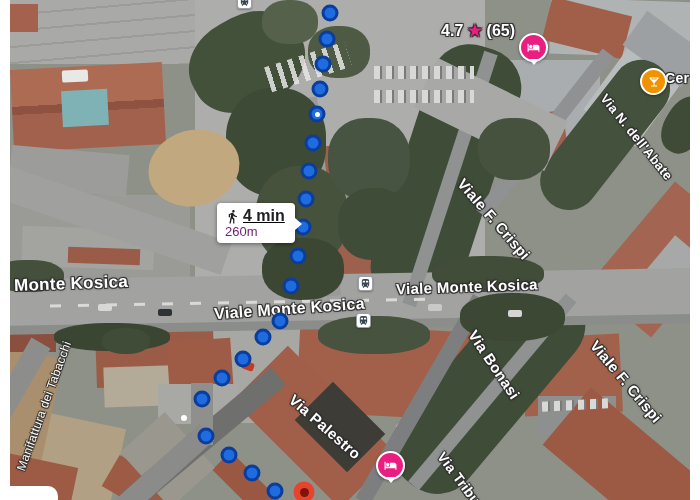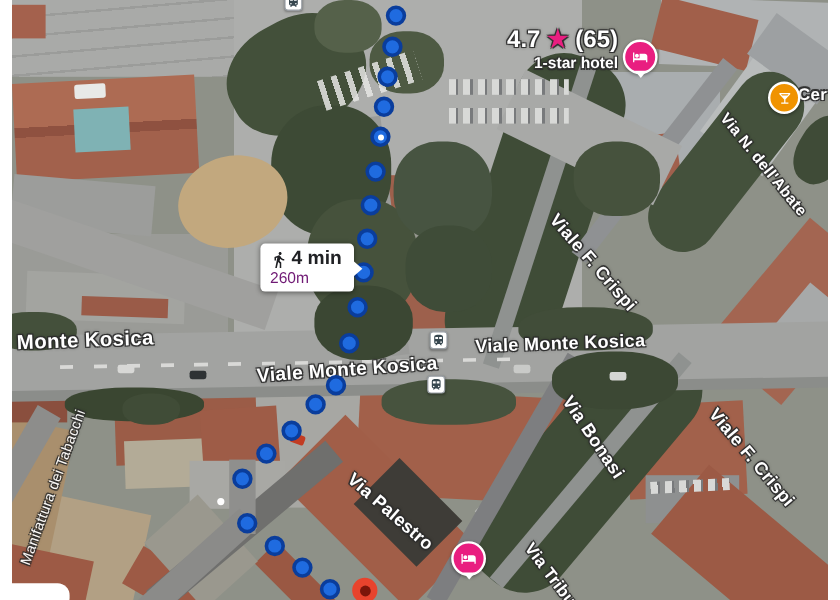--- a/index.html
+++ b/index.html
@@ -19,34 +19,34 @@
   #lbl-crispi-1{left:457px;top:175px;font-size:15px;transform:rotate(49deg);transform-origin:0 0;}
   #lbl-crispi-2{left:590px;top:337px;font-size:15px;transform:rotate(50deg);transform-origin:0 0;}
   #lbl-abate{left:599px;top:91px;font-size:13px;transform:rotate(51deg);transform-origin:0 0;}
   #lbl-manifattura{left:4px;top:468px;font-size:12px;transform:rotate(-70deg);transform-origin:0 0;font-weight:400;opacity:.95;}
   #lbl-farmacia{left:4px;top:345px;font-size:16px;}
   #lbl-cer{left:655px;top:70px;font-size:14px;}
   
   .dante{position:absolute;left:320px;top:21px;width:185px;text-align:right;z-index:22;color:#fff;
     text-shadow:-1px -1px 0 rgba(45,45,45,.9),1px -1px 0 rgba(45,45,45,.9),-1px 1px 0 rgba(45,45,45,.9),1px 1px 0 rgba(45,45,45,.9),0 0 3px rgba(0,0,0,.8);}
   .dante .name{font-size:18px;font-weight:700;line-height:1.15;}
-  .dante .rating{font-size:20px;font-weight:700;line-height:1.2;}
+  .dante .rating{font-size:16px;font-weight:700;line-height:1.2;}
   .dante .rating .star{color:var(--hotel-pin,#e91e80);}
   .dante .cat{font-size:13px;font-weight:700;line-height:1.2;}
   
   #route-layer{position:absolute;inset:0;z-index:20;pointer-events:none;}
   .route-dot{position:absolute;width:17px;height:17px;border-radius:50%;background:var(--route-dot,#1f6be0);
     border:3px solid var(--route-dot-border,#0a3d9c);box-sizing:border-box;transform:translate(-50%,-50%);}
   .route-dot--stop::after{content:"";position:absolute;left:50%;top:50%;width:5px;height:5px;border-radius:50%;background:#fff;transform:translate(-50%,-50%);}
   .dest-dot{position:absolute;width:21px;height:21px;border-radius:50%;background:var(--destination,#e8432d);transform:translate(-50%,-50%);}
   .dest-dot::after{content:"";position:absolute;left:50%;top:50%;width:9px;height:9px;border-radius:50%;background:var(--destination-core,#7c150a);transform:translate(-50%,-50%);}
   
   .tooltip{position:absolute;left:207px;top:203px;background:#fff;border-radius:4px;z-index:30;
     box-shadow:0 1px 4px rgba(0,0,0,.45);padding:4px 10px 4px 8px;}
-  .tooltip .row{display:flex;align-items:center;gap:3px;}
+  .tooltip .row{display:flex;align-items:center;gap:3px;text-decoration:underline;}
   .tooltip .dur{font-size:16px;font-weight:700;color:#202124;}
   .tooltip .dist{font-size:13px;color:#701a75;line-height:1.1;}
   .tooltip::after{content:"";position:absolute;right:-7px;top:15px;border-top:6px solid transparent;border-bottom:6px solid transparent;border-left:7px solid #fff;}
   
   .pin{position:absolute;width:25px;height:25px;border-radius:50%;background:var(--hotel-pin,#e91e80);
     border:2px solid #fff;box-shadow:0 1px 3px rgba(0,0,0,.4);display:flex;align-items:center;justify-content:center;z-index:25;}
   .pin::after{content:"";position:absolute;left:50%;top:100%;transform:translateX(-50%);margin-top:-1px;
     border:5px solid transparent;border-top:6px solid #fff;}
   .bar-pin{position:absolute;width:23px;height:23px;border-radius:50%;background:var(--bar-pin,#f09300);
     border:2px solid #fff;box-shadow:0 1px 3px rgba(0,0,0,.4);display:flex;align-items:center;justify-content:center;z-index:24;}
@@ -162,21 +162,20 @@
     <div class="maplbl" id="lbl-abate">Via N. dell'Abate</div>
     <div class="maplbl" id="lbl-manifattura">Manifattura dei Tabacchi</div>
     <div class="maplbl" id="lbl-cer">Cer</div>
 
     <div class="dante">
       <div class="rating">
         <span>4.7</span>
         <span class="star">★</span>
         <span>(65)</span>
       </div>
-      <div class="cat">1-star hotel</div>
     </div>
 
     <div id="route-layer">
         <div class="route-dot" style="left: 320px; top: 13px;"></div>
         <div class="route-dot" style="left: 317px; top: 39px;"></div>
         <div class="route-dot" style="left: 313px; top: 64px;"></div>
         <div class="route-dot" style="left: 310px; top: 89px;"></div>
         <div class="route-dot route-dot--stop" style="left: 307px; top: 114px;"></div>
         <div class="route-dot" style="left: 303px; top: 143px;"></div>
         <div class="route-dot" style="left: 299px; top: 171px;"></div>

